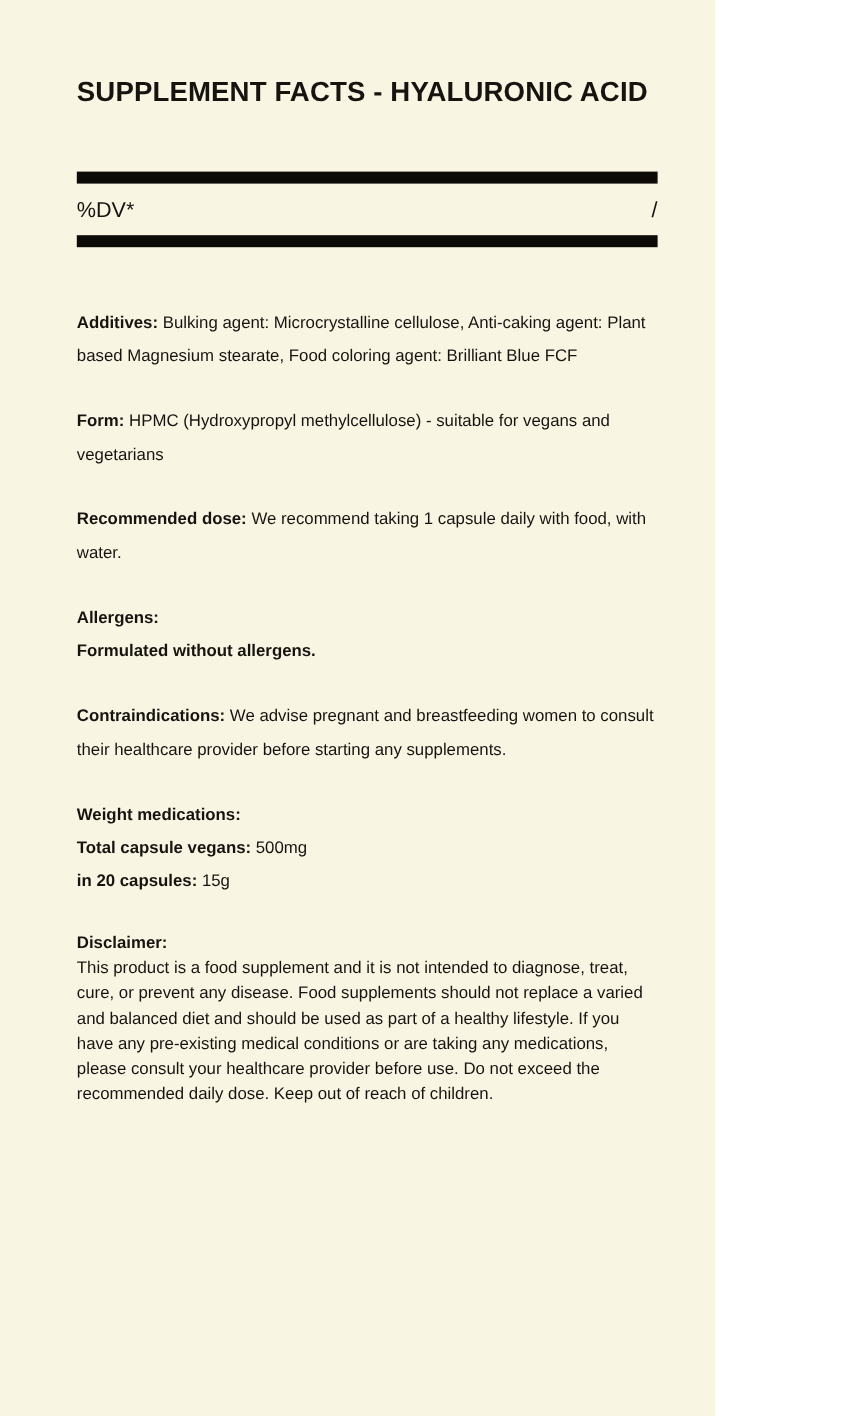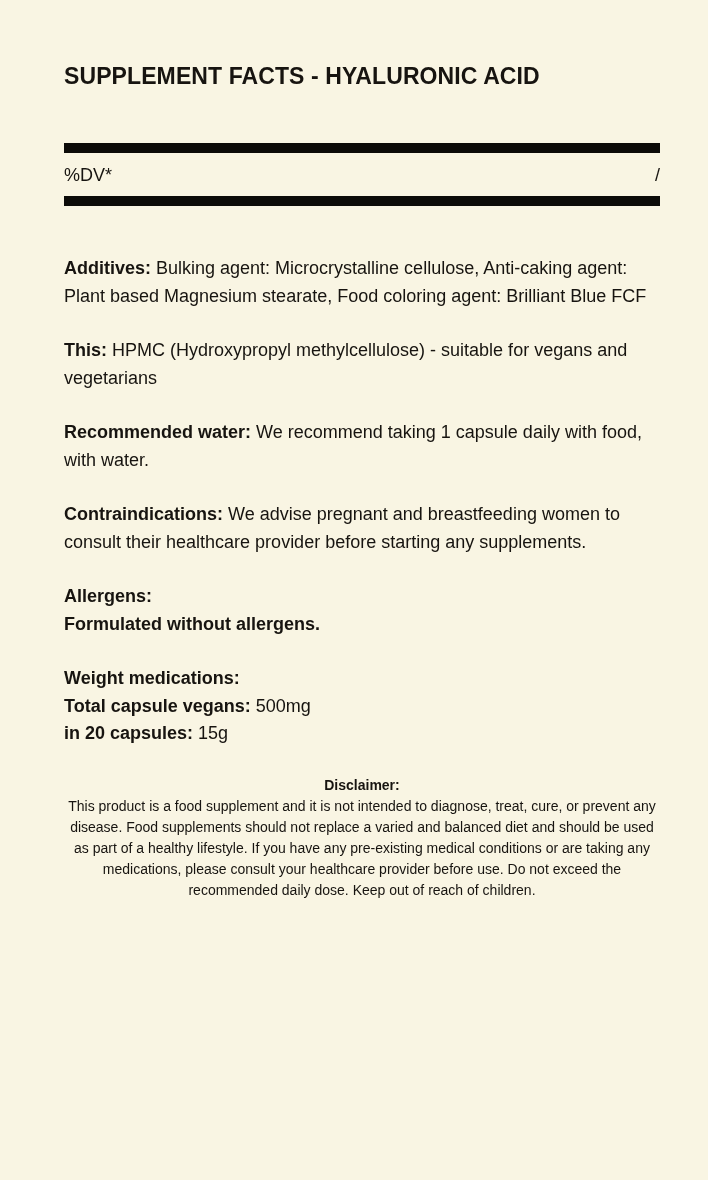--- a/index.html
+++ b/index.html
@@ -1,19 +1,19 @@
 <!DOCTYPE html>
 <html><head>
 <meta charset="utf-8">
 <style>
   * { box-sizing: border-box; }
   html, body { margin: 0; padding: 0; }
   .page {
     position: relative;
-    width: 708px;
+    width: 596px;
     height: 1180px;
     background: #f9f5e3;
     color: #171410;
     font-family: "Liberation Sans", sans-serif;
     padding: 62px 48px 0 64px;
     overflow: hidden;
   }
   .title {
     margin: 0;
     font-size: 23px;
@@ -30,30 +30,29 @@
     line-height: 20px;
   }
   .frow .lbl-bold { font-weight: 700; }
   .bar { height: 10px; background: #0c0b08; }
   .bar-top { margin-top: 8px; }
   .frow-dv { margin-top: 12px; text-align: center; }
   .bar-bottom { margin-top: 11px; }
   .sections { margin-top: 49px; }
   p.body {
     margin: 0 0 27px 0;
-    font-size: 18px;
+    font-size: 14px;
     line-height: 27.5px;
     font-weight: 400;
   }
   p.small {
     margin: 0 0 24px 0;
     font-size: 14px;
     line-height: 21px;
     font-weight: 400;
-    text-align: center;
   }
   b { font-weight: 700; }
 </style>
 </head>
 <body>
 
 <div class="page">
 
   <h1 class="title">SUPPLEMENT FACTS - HYALURONIC ACID</h1>
 
@@ -61,21 +60,21 @@
     <div class="bar bar-top"></div>
     <div class="frow frow-dv">
       <span>%DV*</span>
       <span>/</span>
     </div>
     <div class="bar bar-bottom"></div>
   </div>
 
   <div class="sections">
     <p class="body"><b>Additives:</b><span> Bulking agent: Microcrystalline cellulose, Anti-caking agent: Plant based Magnesium stearate, Food coloring agent: Brilliant Blue FCF</span></p>
-    <p class="body"><b>This:</b><span> HPMC (Hydroxypropyl methylcellulose) - suitable for vegans and vegetarians</span></p>
-    <p class="body"><b>Recommended water:</b><span> We recommend taking 1 capsule daily with food, with water.</span></p>
+    <p class="body"><b>Form:</b><span> HPMC (Hydroxypropyl methylcellulose) - suitable for vegans and vegetarians</span></p>
+    <p class="body"><b>Recommended dose:</b><span> We recommend taking 1 capsule daily with food, with water.</span></p>
+    <p class="body"><b>Allergens:</b><br><b>Formulated without allergens.</b></p>
     <p class="body"><b>Contraindications:</b><span> We advise pregnant and breastfeeding women to consult their healthcare provider before starting any supplements.</span></p>
-    <p class="body"><b>Allergens:</b><br><b>Formulated without allergens.</b></p>
     <p class="body"><b>Weight medications:</b><br><b>Total capsule vegans:</b><span> 500mg</span><br><b>in 20 capsules:</b><span> 15g</span></p>
     <p class="small"><b>Disclaimer:</b><br><span>This product is a food supplement and it is not intended to diagnose, treat, cure, or prevent any disease. Food supplements should not replace a varied and balanced diet and should be used as part of a healthy lifestyle. If you have any pre-existing medical conditions or are taking any medications, please consult your healthcare provider before use. Do not exceed the recommended daily dose. Keep out of reach of children.</span></p>
   </div>
 
 </div>
 
 </body></html>

